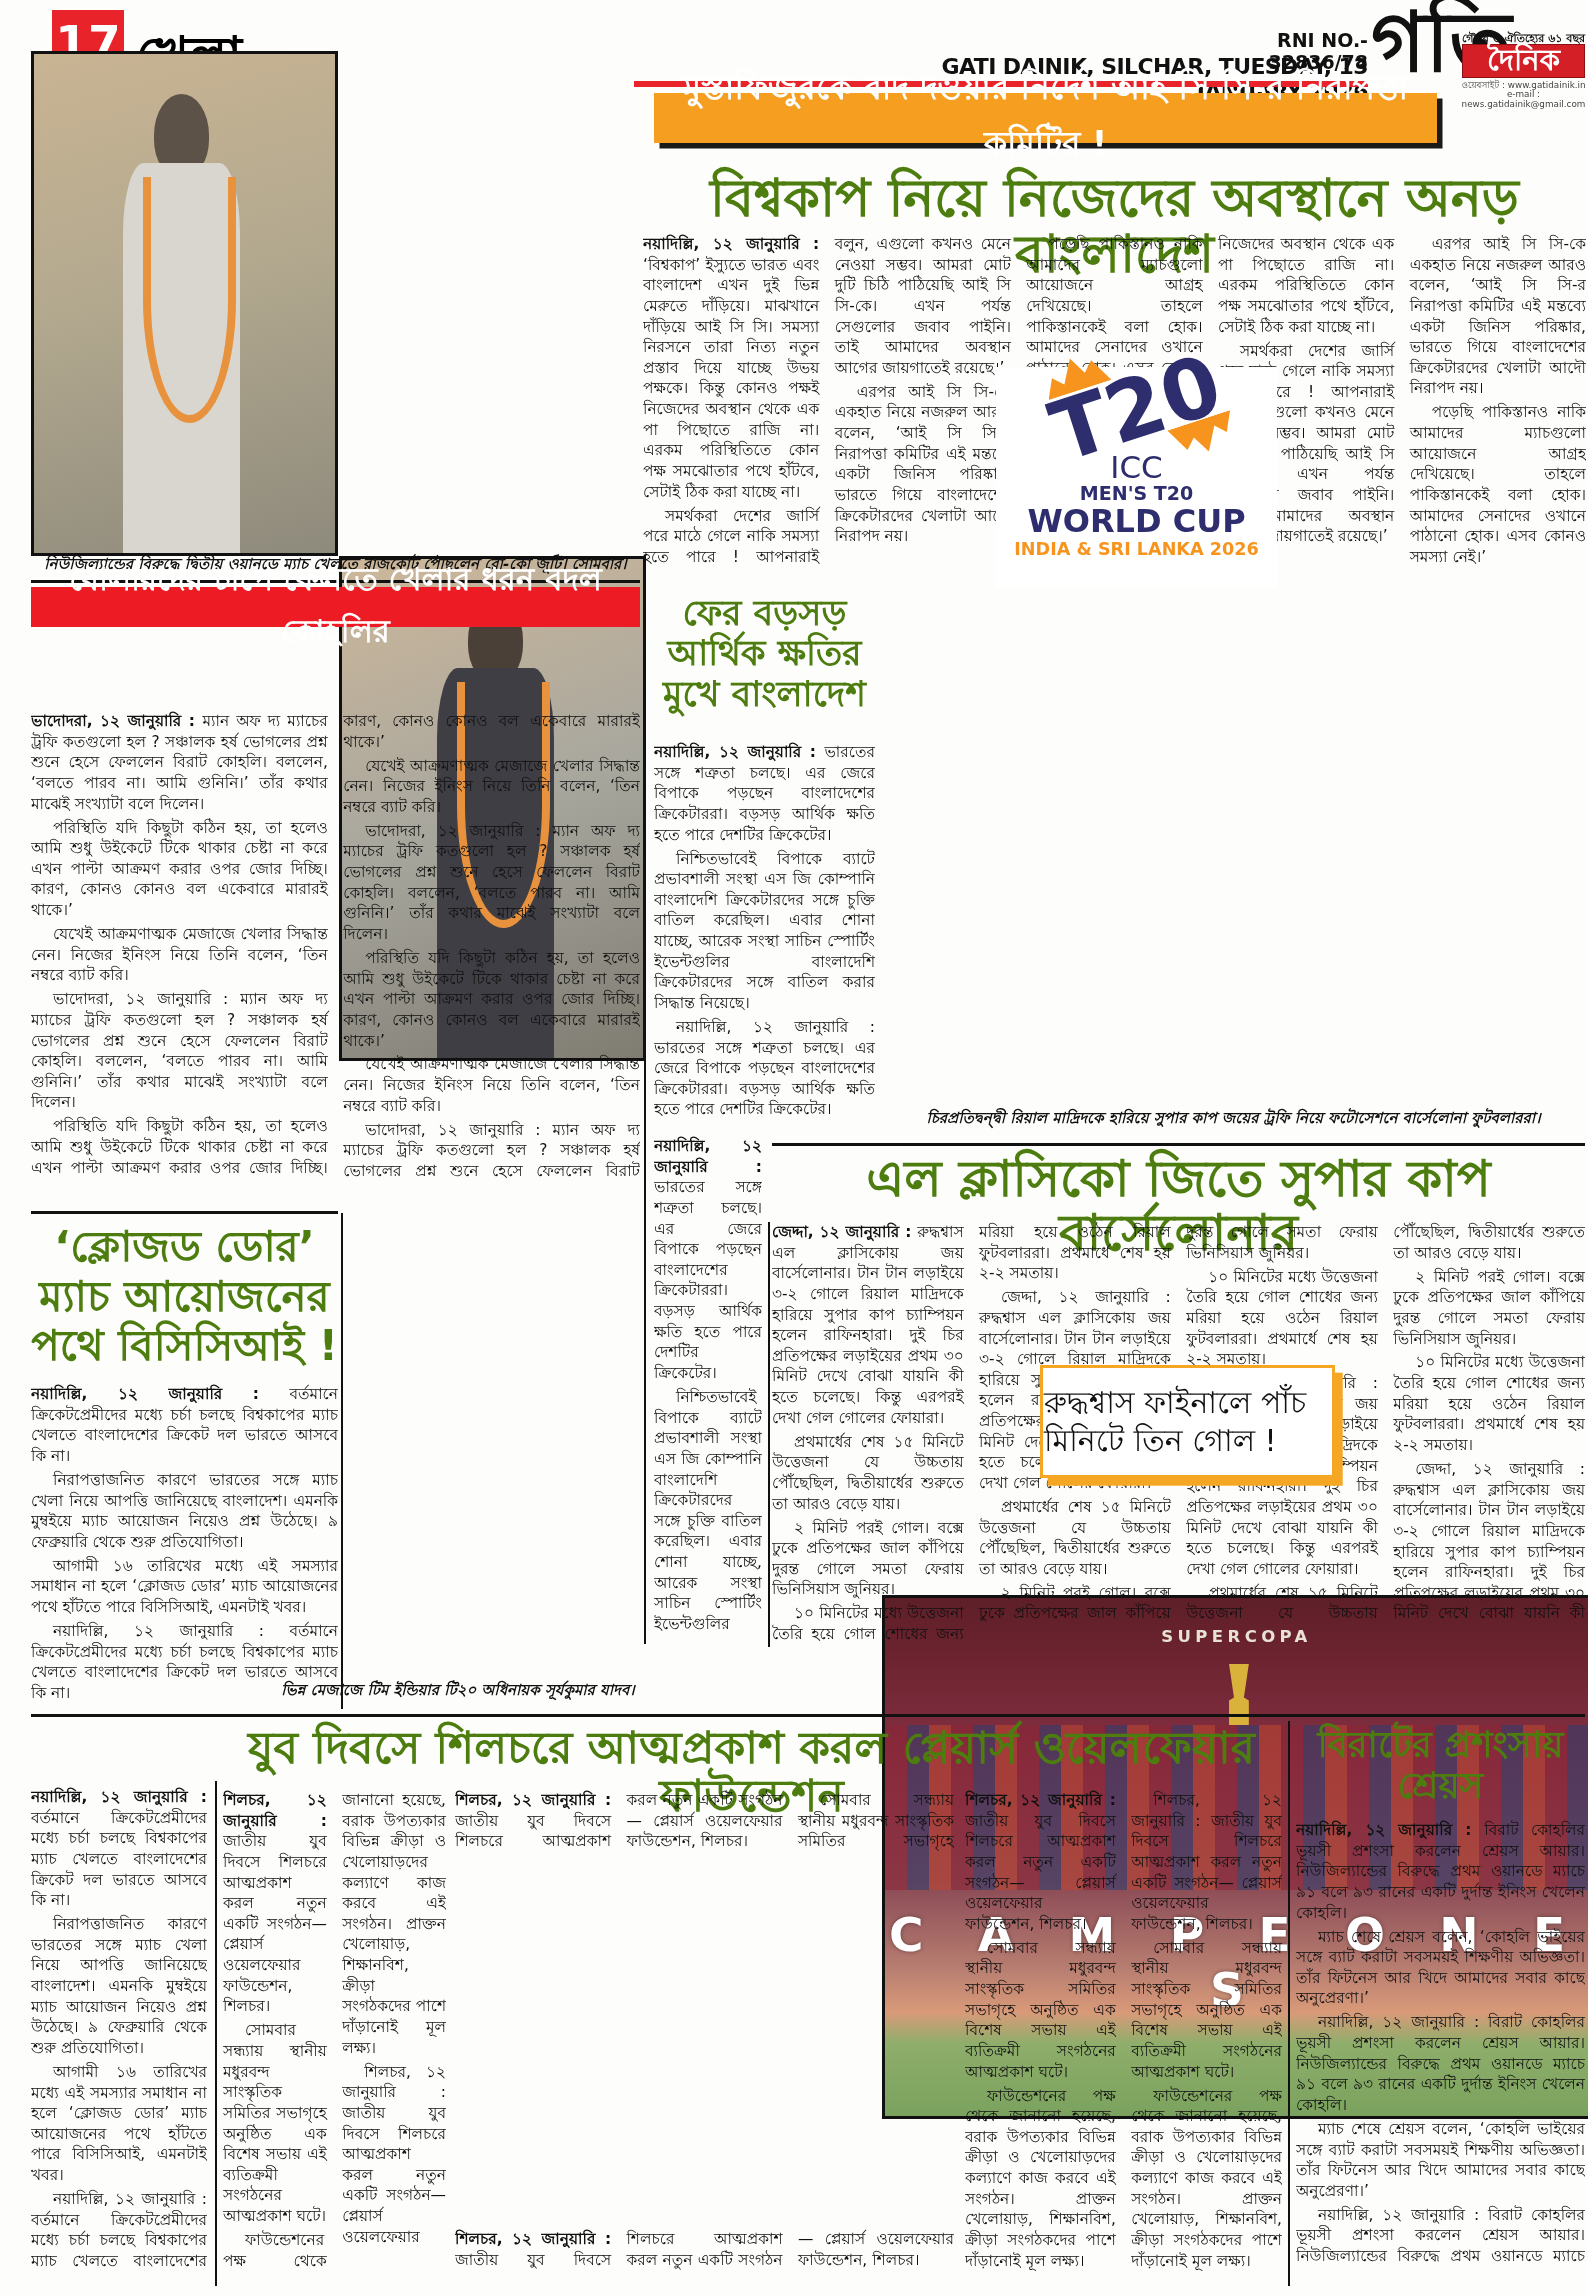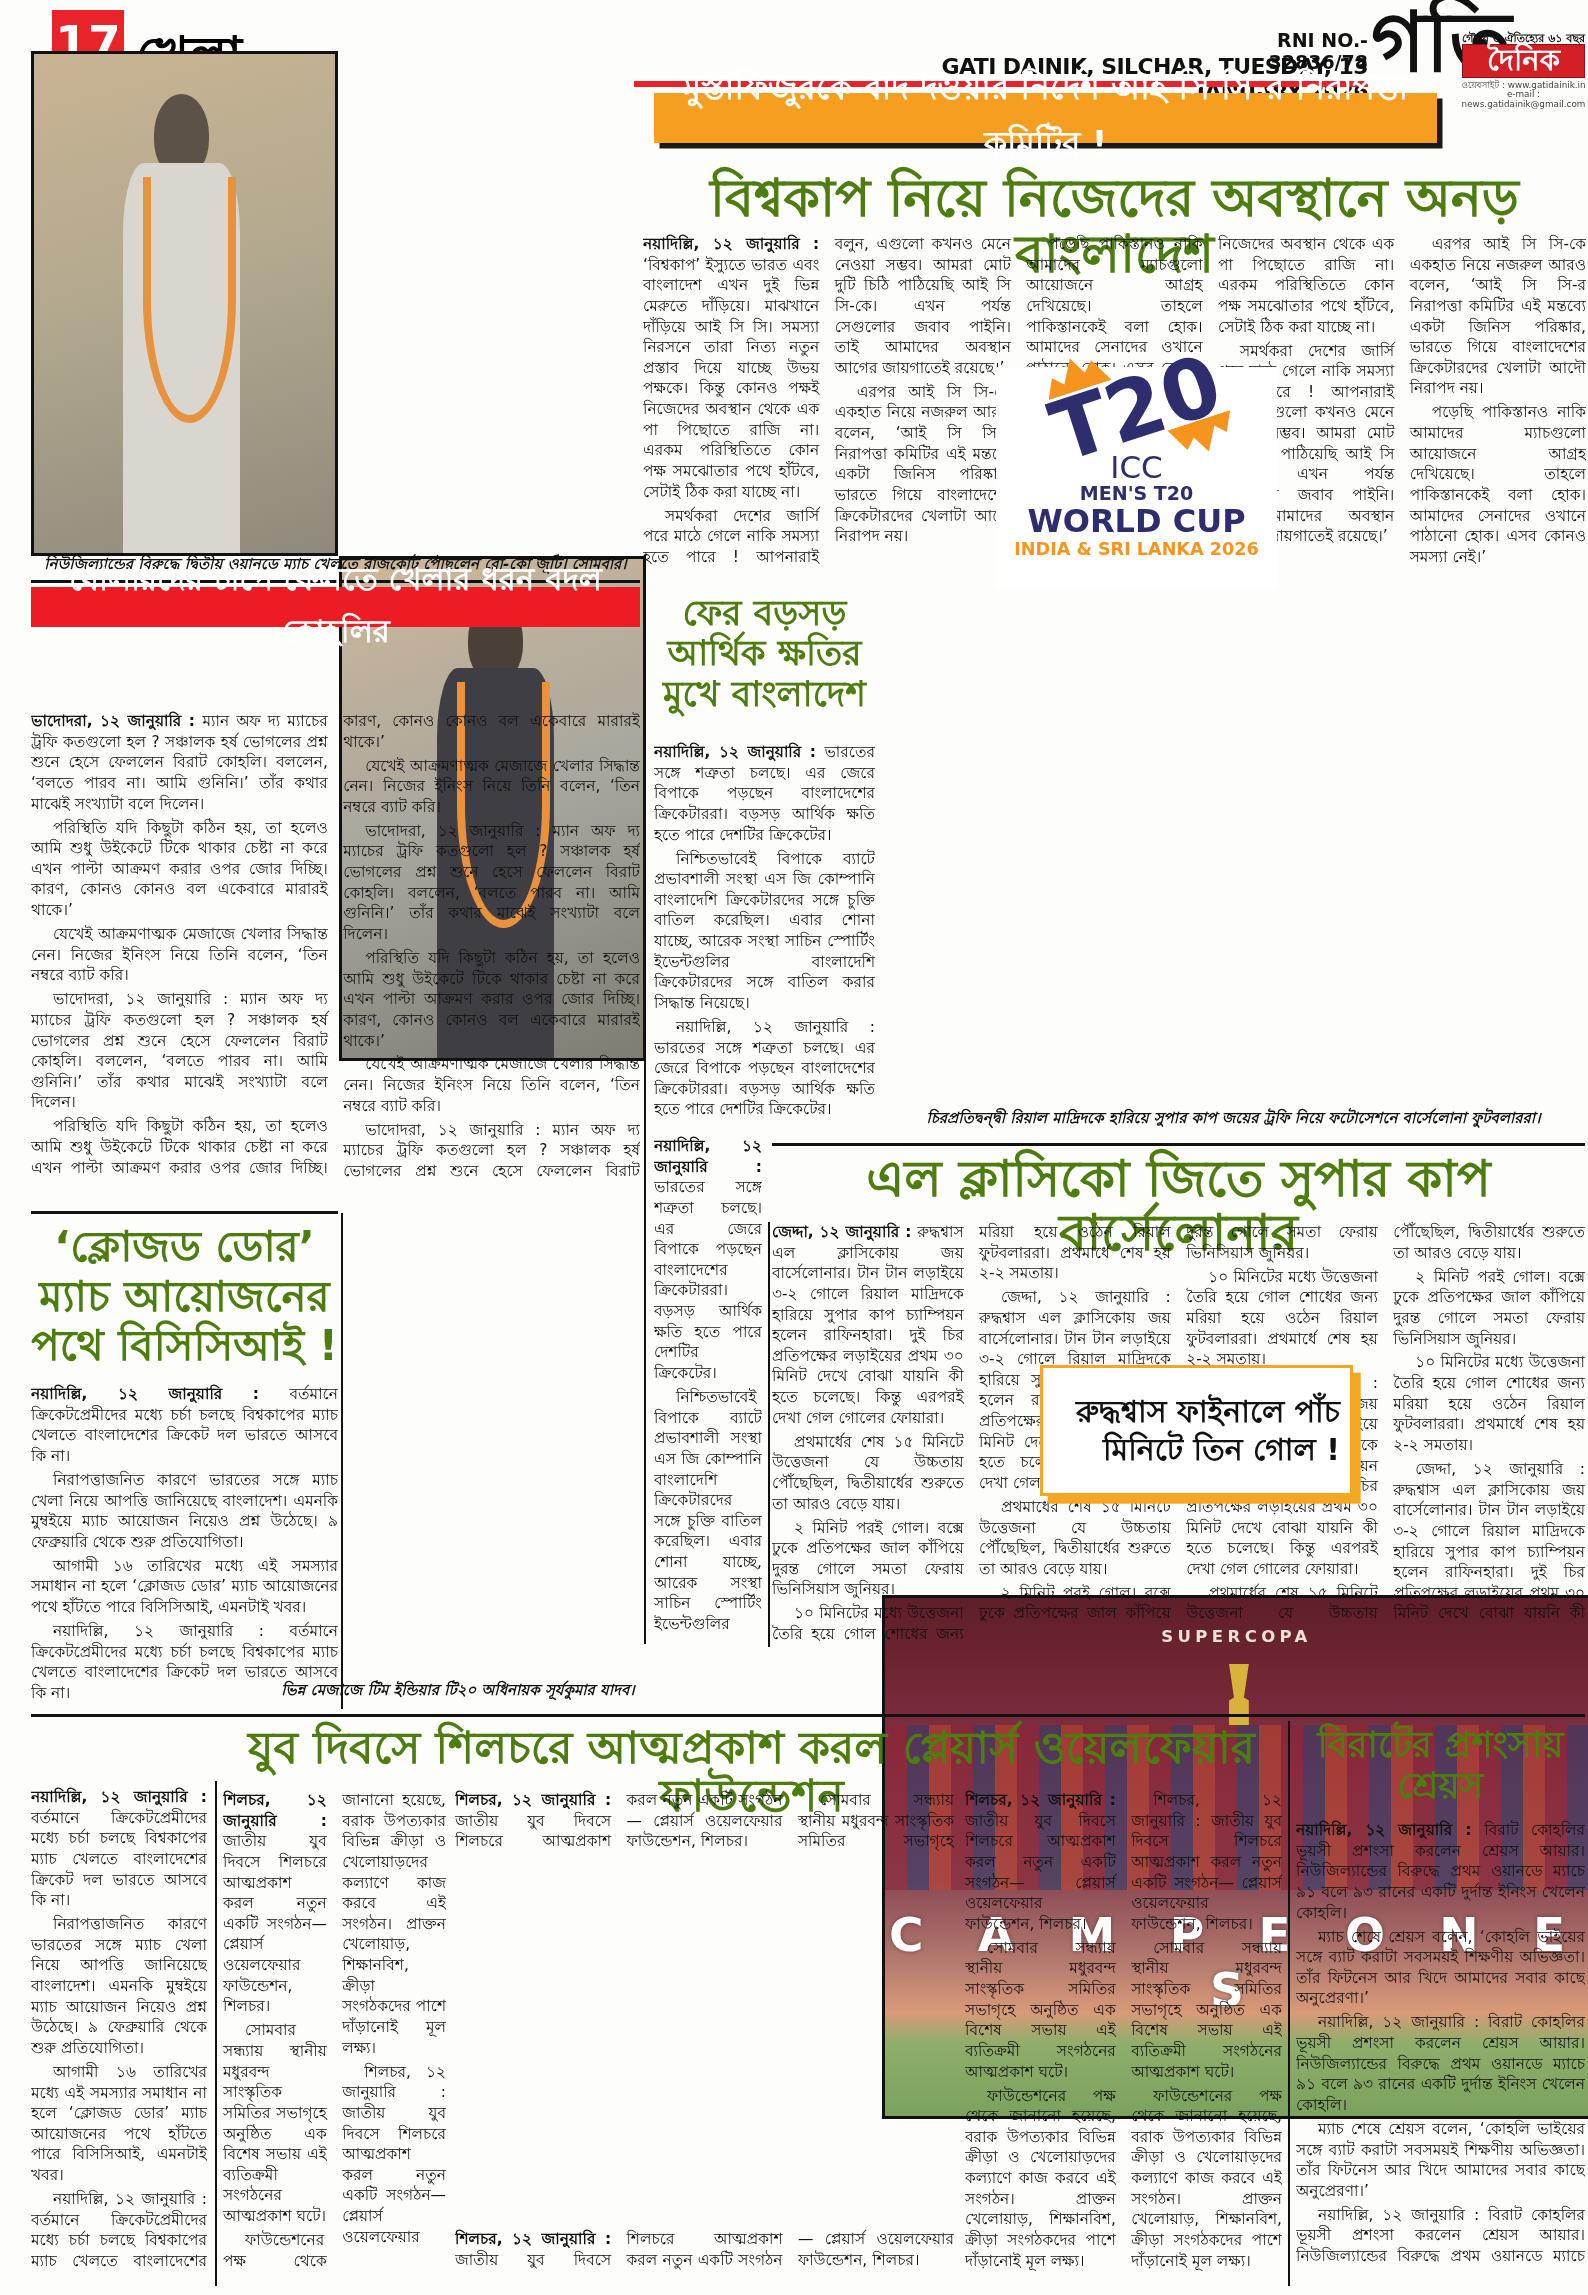--- a/index.html
+++ b/index.html
@@ -22,22 +22,22 @@
   .hrule{background:#111;height:2.8px;}
   .vrule{background:#111;width:1.7px;}
   
   .banner-orange{background:#f59e20;color:#fff;font-weight:bold;font-size:33px;
                  display:flex;align-items:center;justify-content:center;text-align:center;
                  box-shadow:5.5px 5.5px 0 #1a1a1a;}
   .banner-red{background:#ed1c24;color:#fff;font-weight:bold;font-size:31px;
               display:flex;align-items:center;justify-content:center;text-align:center;}
   .headline{font-weight:bold;color:#4d7c0f;text-align:center;line-height:1.08;}
   .boxed-sub{background:#fff;border:3.3px solid #f5a623;box-shadow:7.7px 7.7px 0 #f5a623;
-             font-weight:bold;text-align:right;font-size:30px;line-height:1.25;
-             display:flex;align-items:center;justify-content:center;padding:10px;}
+             font-weight:normal;text-align:left;font-size:30px;line-height:1.25;
+             display:flex;align-items:center;justify-content:center;padding:1px;}
   
   .body-text{font-size:15.4px;line-height:1.34;text-align:justify;overflow:hidden;
              column-fill:auto;column-gap:15.4px;}
   .body-text p{margin:0 0 3.3px 0;text-indent:22px;}
   .body-text p:first-child{text-indent:0;}
   .body-text b{font-weight:bold;}
   .caption{font-size:15px;font-weight:bold;font-style:italic;text-align:center;line-height:1.15;}
   
   .photo{border:3.3px solid #111;overflow:hidden;position:relative;}
   .garland-man{position:absolute;bottom:0;width:46%;height:92%;}

